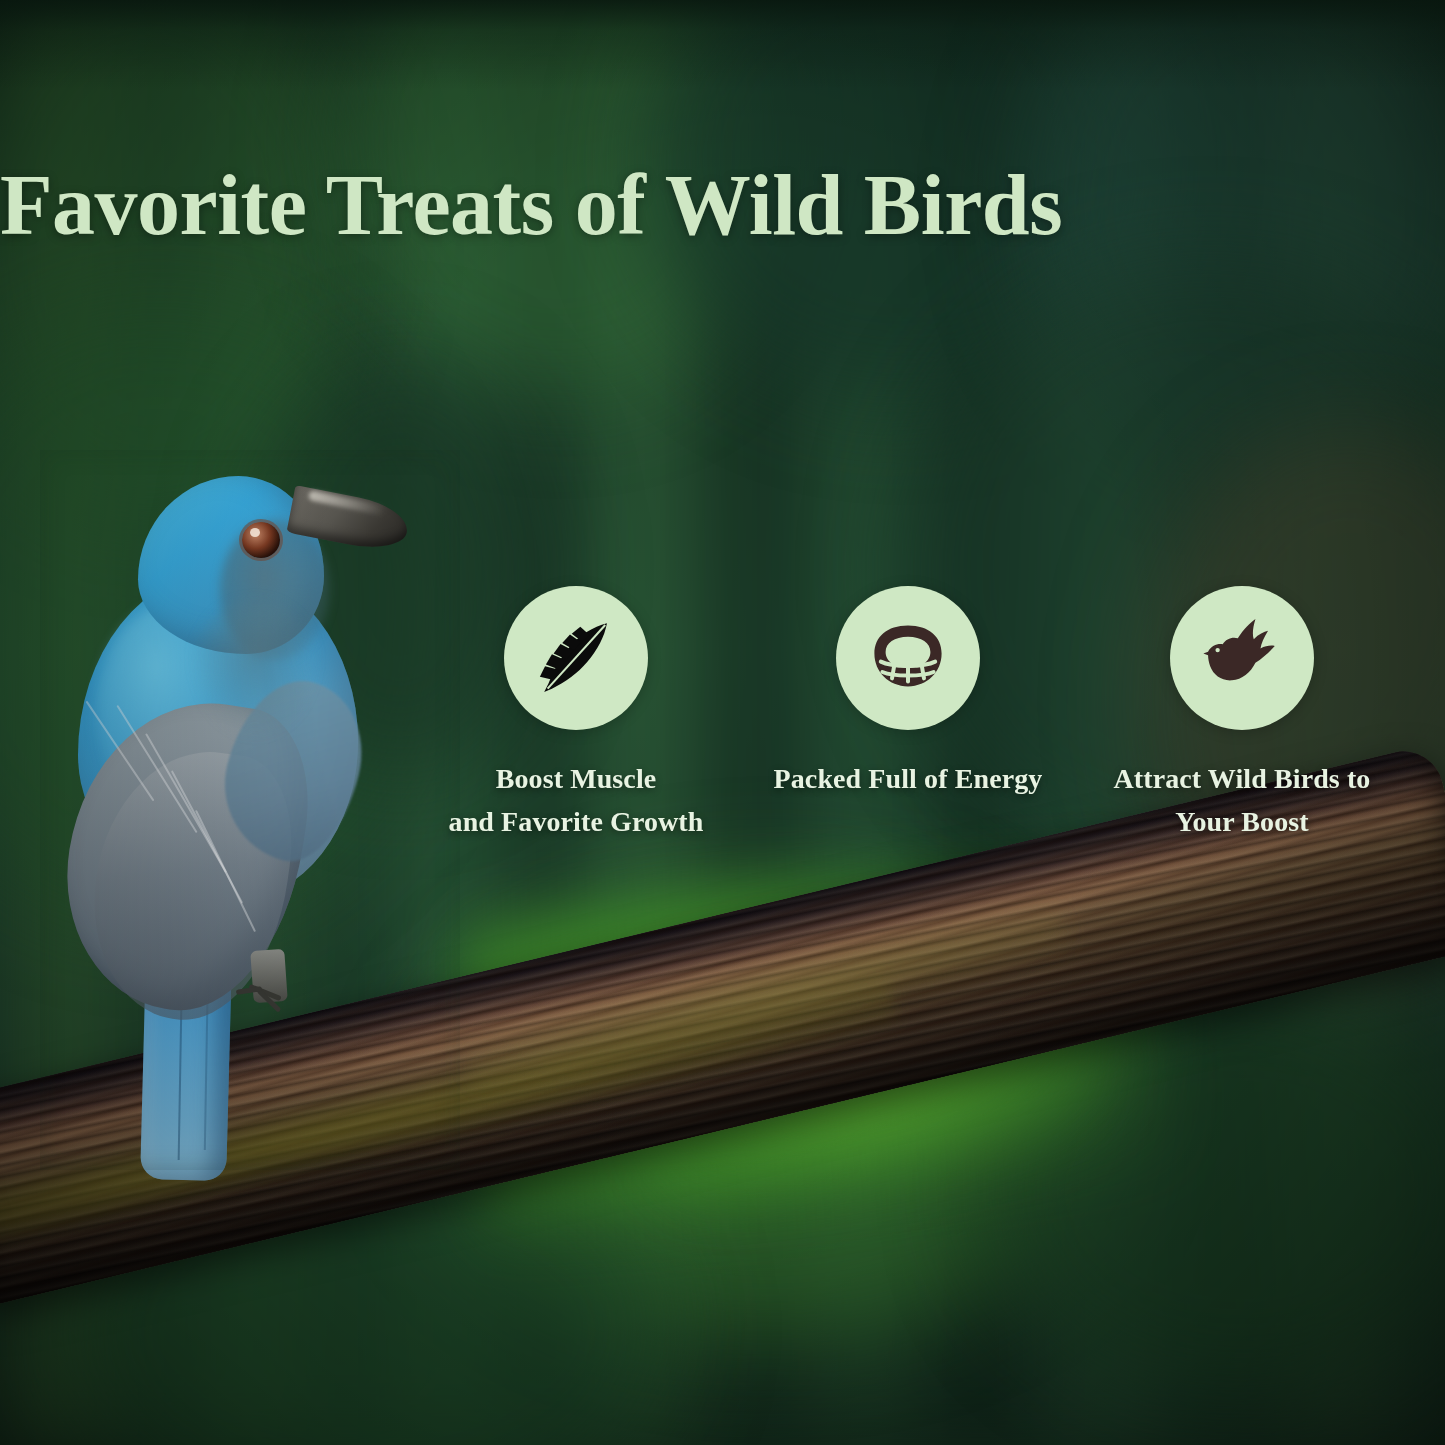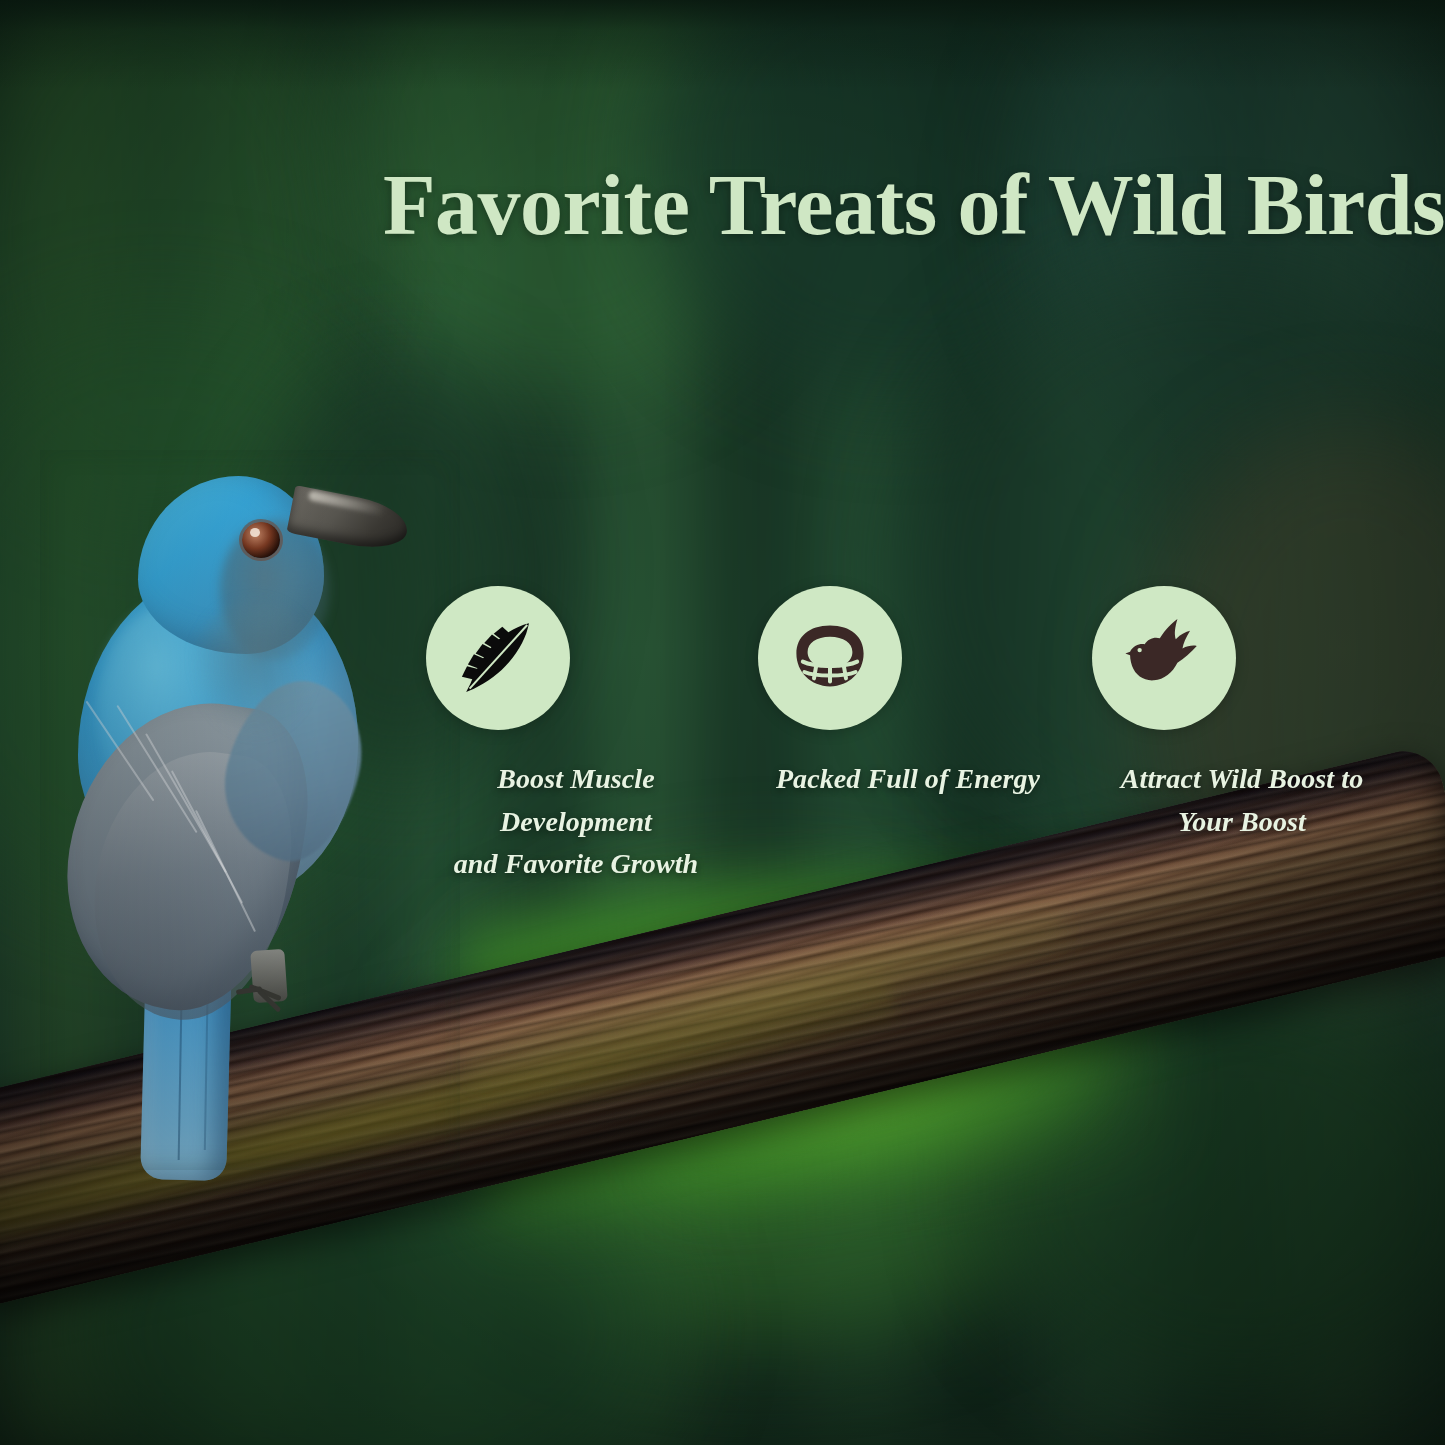--- a/index.html
+++ b/index.html
@@ -240,38 +240,38 @@
   .bc2{left:214px;top:548px;width:30px;transform:rotate(44deg);}
   .bc3{left:196px;top:538px;width:26px;transform:rotate(-8deg);}
   .bd-softedge{
     left:0;top:0;width:420px;height:720px;
     box-shadow:inset 0 0 26px rgba(20,45,30,.18);
   }
 
   
   .title{
     position:absolute;left:0;right:0;top:162px;
-    text-align:right;
+    text-align:left;
     font-family:"Liberation Serif", serif;
     font-weight:700;
     font-size:86px;
     line-height:1;
     letter-spacing:-.5px;
     color:#cfe7c4;
     text-shadow:0 2px 10px rgba(0,0,0,.35);
     white-space:nowrap;
   }
 
   
   .features{
     position:absolute;left:432px;top:586px;width:960px;height:330px;
     display:flex;align-items:flex-start;justify-content:space-between;
   }
   .feature{
-    width:300px;display:flex;flex-direction:column;font-style:italic;
+    width:300px;display:flex;flex-direction:column;align-items:center;
   }
   .fcircle{
     width:144px;height:144px;border-radius:50%;
     background:#cfe8c4;
     display:flex;align-items:center;justify-content:center;
     box-shadow:0 2px 14px rgba(0,0,0,.22);
   }
   .flabel{
     margin-top:28px;
     text-align:center;
@@ -368,21 +368,20 @@
               <path d="M57 33 L45 24 L55 16 L66 26 Z"></path>
             </g>
             <g stroke="#cfe8c4" stroke-width="2.4" fill="none">
               <path d="M84 14 L17 88"></path>
             </g>
           </svg>
         </span>
       </div>
       <div class="flabel">
         <div>Boost Muscle</div>
-        <div>Development</div>
         <div>and Favorite Growth</div>
       </div>
     </div>
 
     <div class="feature f2">
       <div class="fcircle">
         <span>
           <svg width="80" height="80" viewBox="0 0 100 100" aria-hidden="true">
             <path d="M50 12 C24 12 8 26 8 47 C8 70 26 88 50 88 C74 88 92 70 92 47 C92 26 76 12 50 12 Z
                      M50 26 C67 26 78 34 78 45 C78 57 66 65 50 65 C34 65 22 57 22 45 C22 34 33 26 50 26 Z" fill="#3b2826" fill-rule="evenodd"></path>
@@ -408,19 +407,19 @@
             <path d="M10 44 C14 38 20 35 27 36 C31 30 38 27 45 29 C52 18 60 10 66 6
                      C63 16 62 24 64 30 C70 24 76 21 81 20 C76 28 73 35 72 41
                      C78 38 84 37 89 38 C82 46 74 53 66 58 C60 70 50 78 38 79
                      C26 80 16 73 12 62 C10 56 9 50 10 44 Z" fill="#3b2826"></path>
             <circle cx="21" cy="43" r="2.6" fill="#cfe8c4"></circle>
             <path d="M12 44 L4 47 L12 50 Z" fill="#3b2826"></path>
           </svg>
         </span>
       </div>
       <div class="flabel">
-        <div>Attract Wild Boost to</div>
+        <div>Attract Wild Birds to</div>
         <div>Your Boost</div>
       </div>
     </div>
 
   </div>
 </div>
 
 </body></html>

